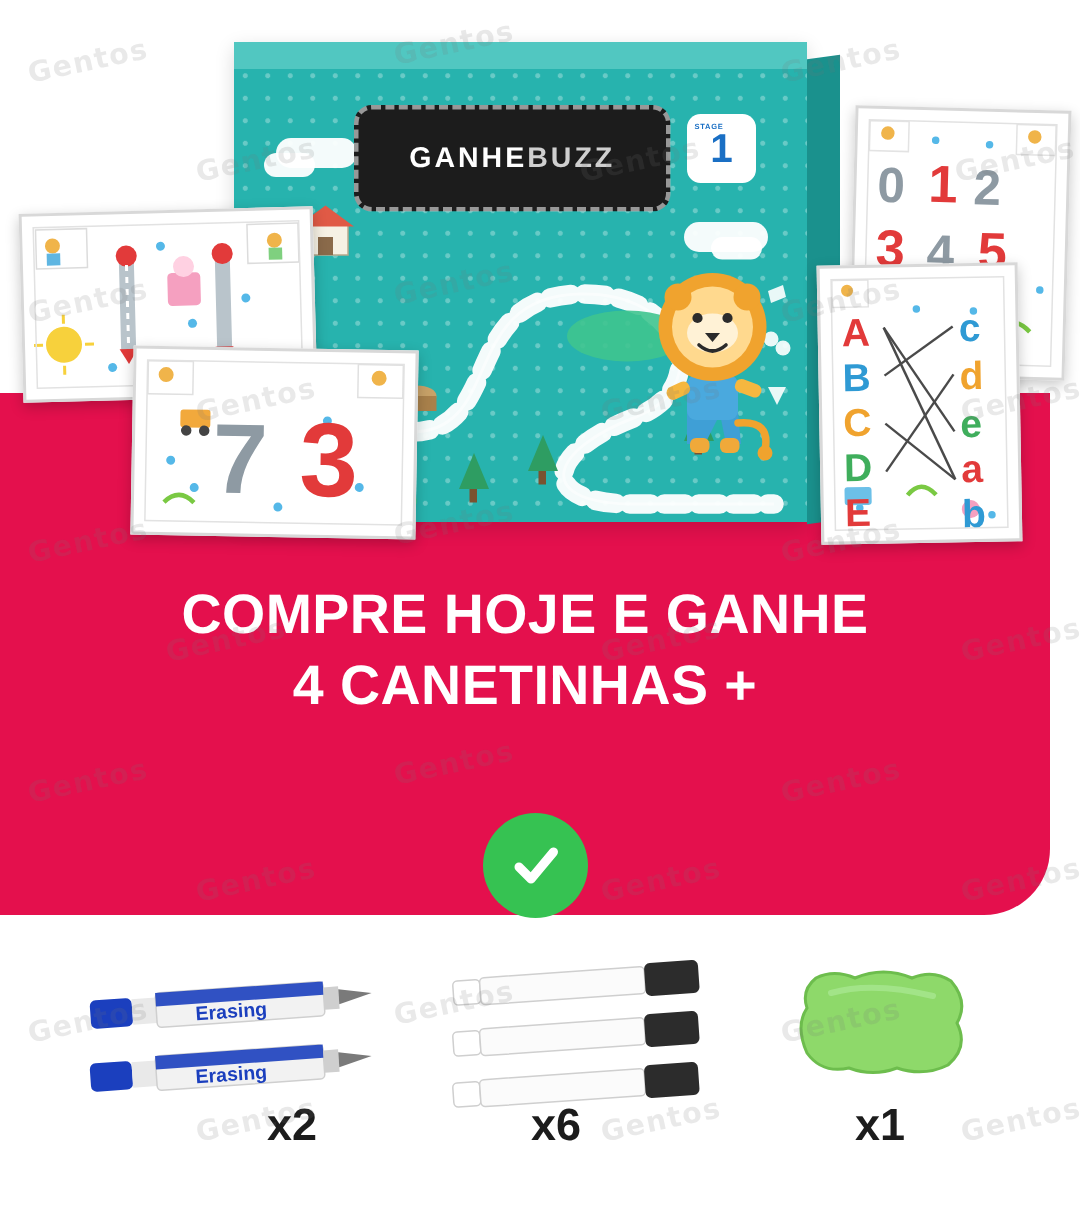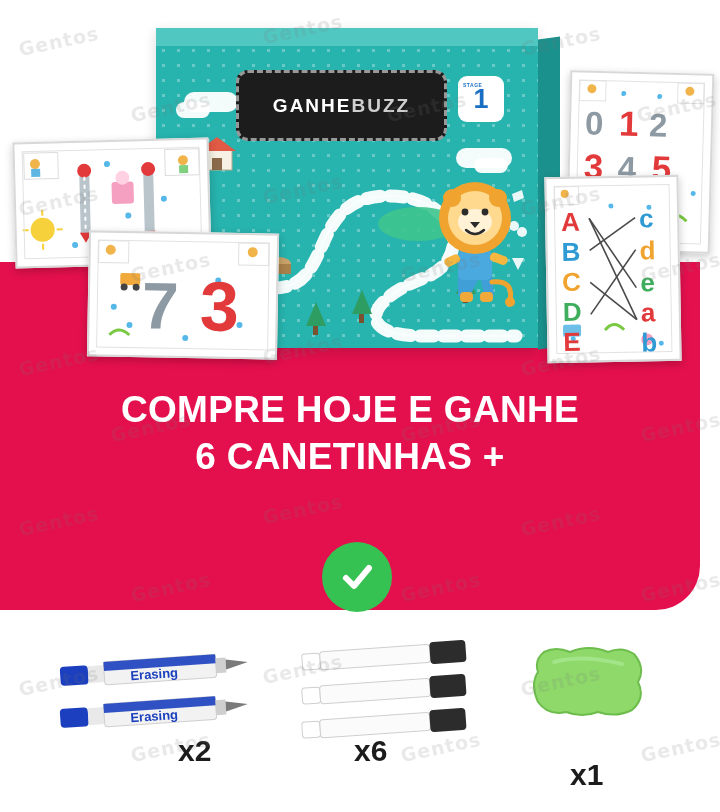--- a/index.html
+++ b/index.html
@@ -461,21 +461,21 @@
     <div class="letter" style="left:92px; top:26px; font-size:26px; color:#2f9ad4;">c</div>
     <div class="letter" style="left:92px; top:58px; font-size:26px; color:#f0a32e;">d</div>
     <div class="letter" style="left:92px; top:90px; font-size:26px; color:#3fae5c;">e</div>
     <div class="letter" style="left:92px; top:120px; font-size:26px; color:#e23a3a;">a</div>
     <div class="letter" style="left:92px; top:150px; font-size:26px; color:#2f9ad4;">b</div>
   </div>
 
   <div class="pink-banner"></div>
   <div class="banner-text">
     <div>COMPRE HOJE E GANHE</div>
-    <div>6 CANETINHAS +</div>
+    <div>4 CANETINHAS +</div>
   </div>
   <div class="check-badge">
     <svg width="40" height="40" viewBox="0 0 40 40">
       <path d="M9 21 L17 29 L32 11" stroke="#ffffff" stroke-width="6" fill="none" stroke-linecap="round" stroke-linejoin="round"></path>
     </svg>
   </div>
 
   <div class="pens-area">
 
     
@@ -522,21 +522,21 @@
         <rect x="132" y="5" width="36" height="22" rx="4" fill="#2c2c2c"></rect>
       </g>
     </svg>
     <div class="qty" style="left:354px; top:116px;">x6</div>
 
     
     <svg class="eraser" viewBox="0 0 118 72">
       <path d="M14 6 Q26 0 40 6 Q59 -2 78 6 Q92 0 104 8 Q116 22 108 36 Q116 52 102 64 Q86 72 68 66 Q52 72 36 66 Q18 70 8 56 Q0 38 8 26 Q4 14 14 6 Z" fill="#8ed96a" stroke="#6dbd4d" stroke-width="2"></path>
       <path d="M24 16 Q52 8 92 18" stroke="#a8e690" stroke-width="4" fill="none" stroke-linecap="round" opacity="0.8"></path>
     </svg>
-    <div class="qty" style="left:570px; top:116px;margin-top:24px;">x1</div>
+    <div class="qty" style="left:570px; top:116px;">x1</div>
   </div>
 
   <div class="watermarks" id="wm-layer">
       <div class="wm" style="left: 18px; top: 30px;">Gentos</div>
       <div class="wm" style="left: 130px; top: 96px;">Gentos</div>
       <div class="wm" style="left: 262px; top: 18px;">Gentos</div>
       <div class="wm" style="left: 386px; top: 96px;">Gentos</div>
       <div class="wm" style="left: 520px; top: 30px;">Gentos</div>
       <div class="wm" style="left: 636px; top: 96px;">Gentos</div>
       <div class="wm" style="left: 18px; top: 190px;">Gentos</div>

